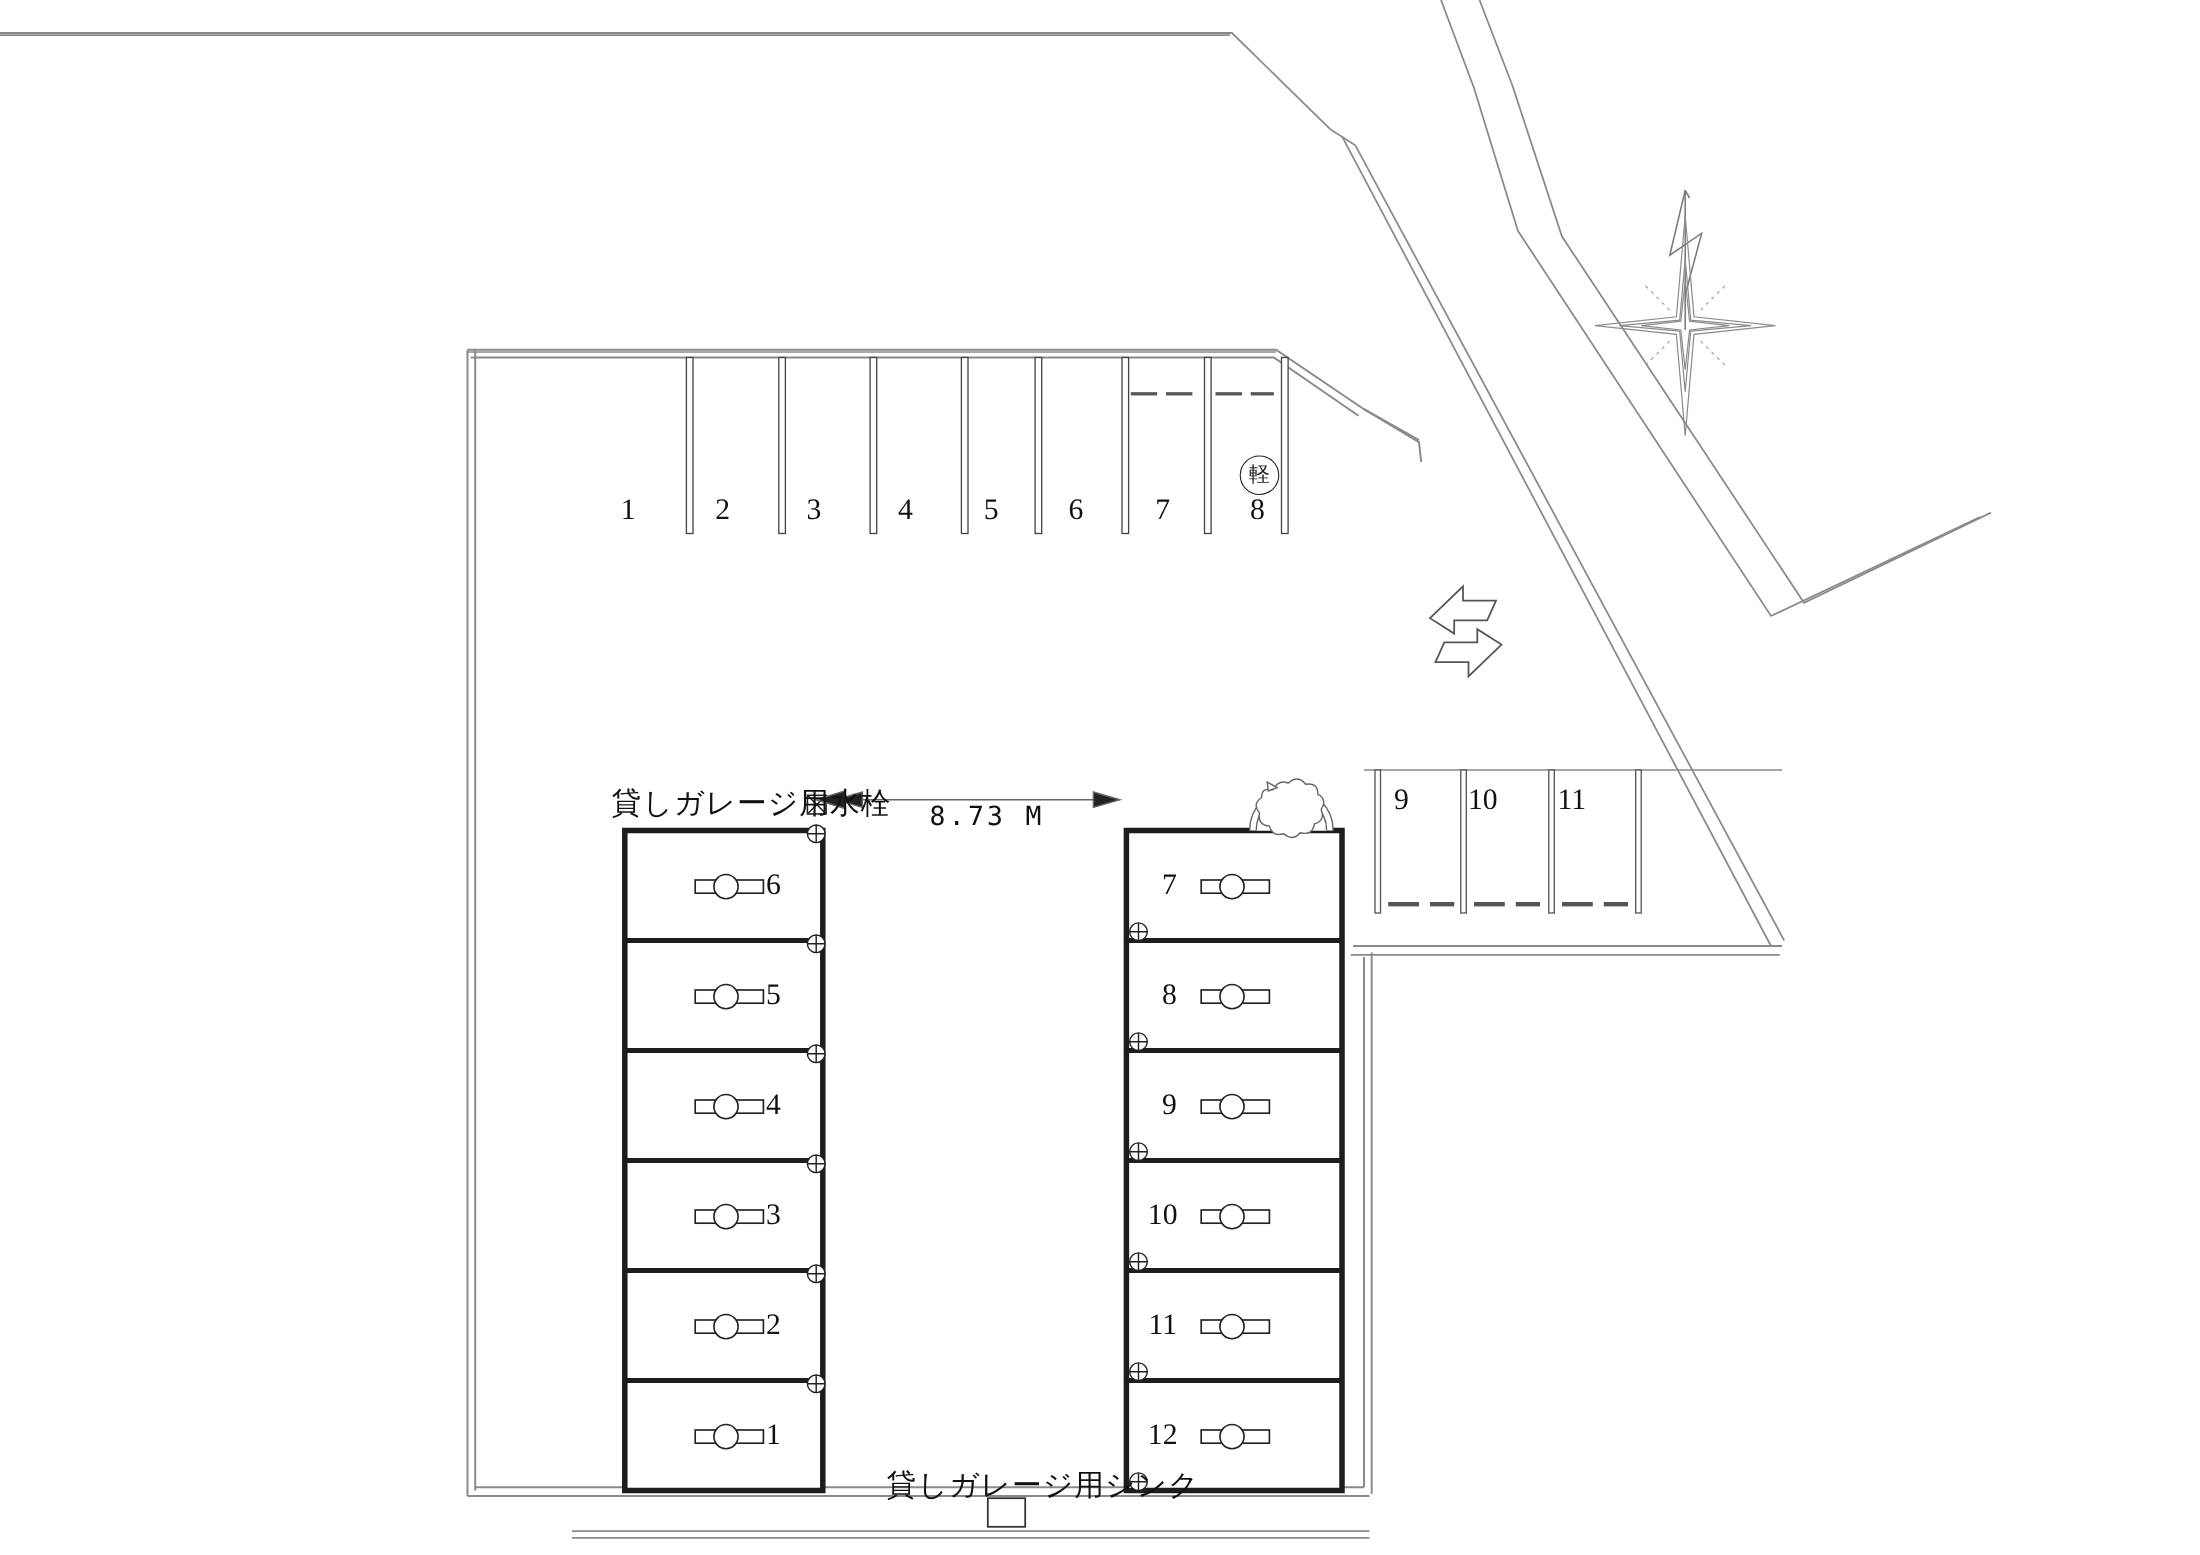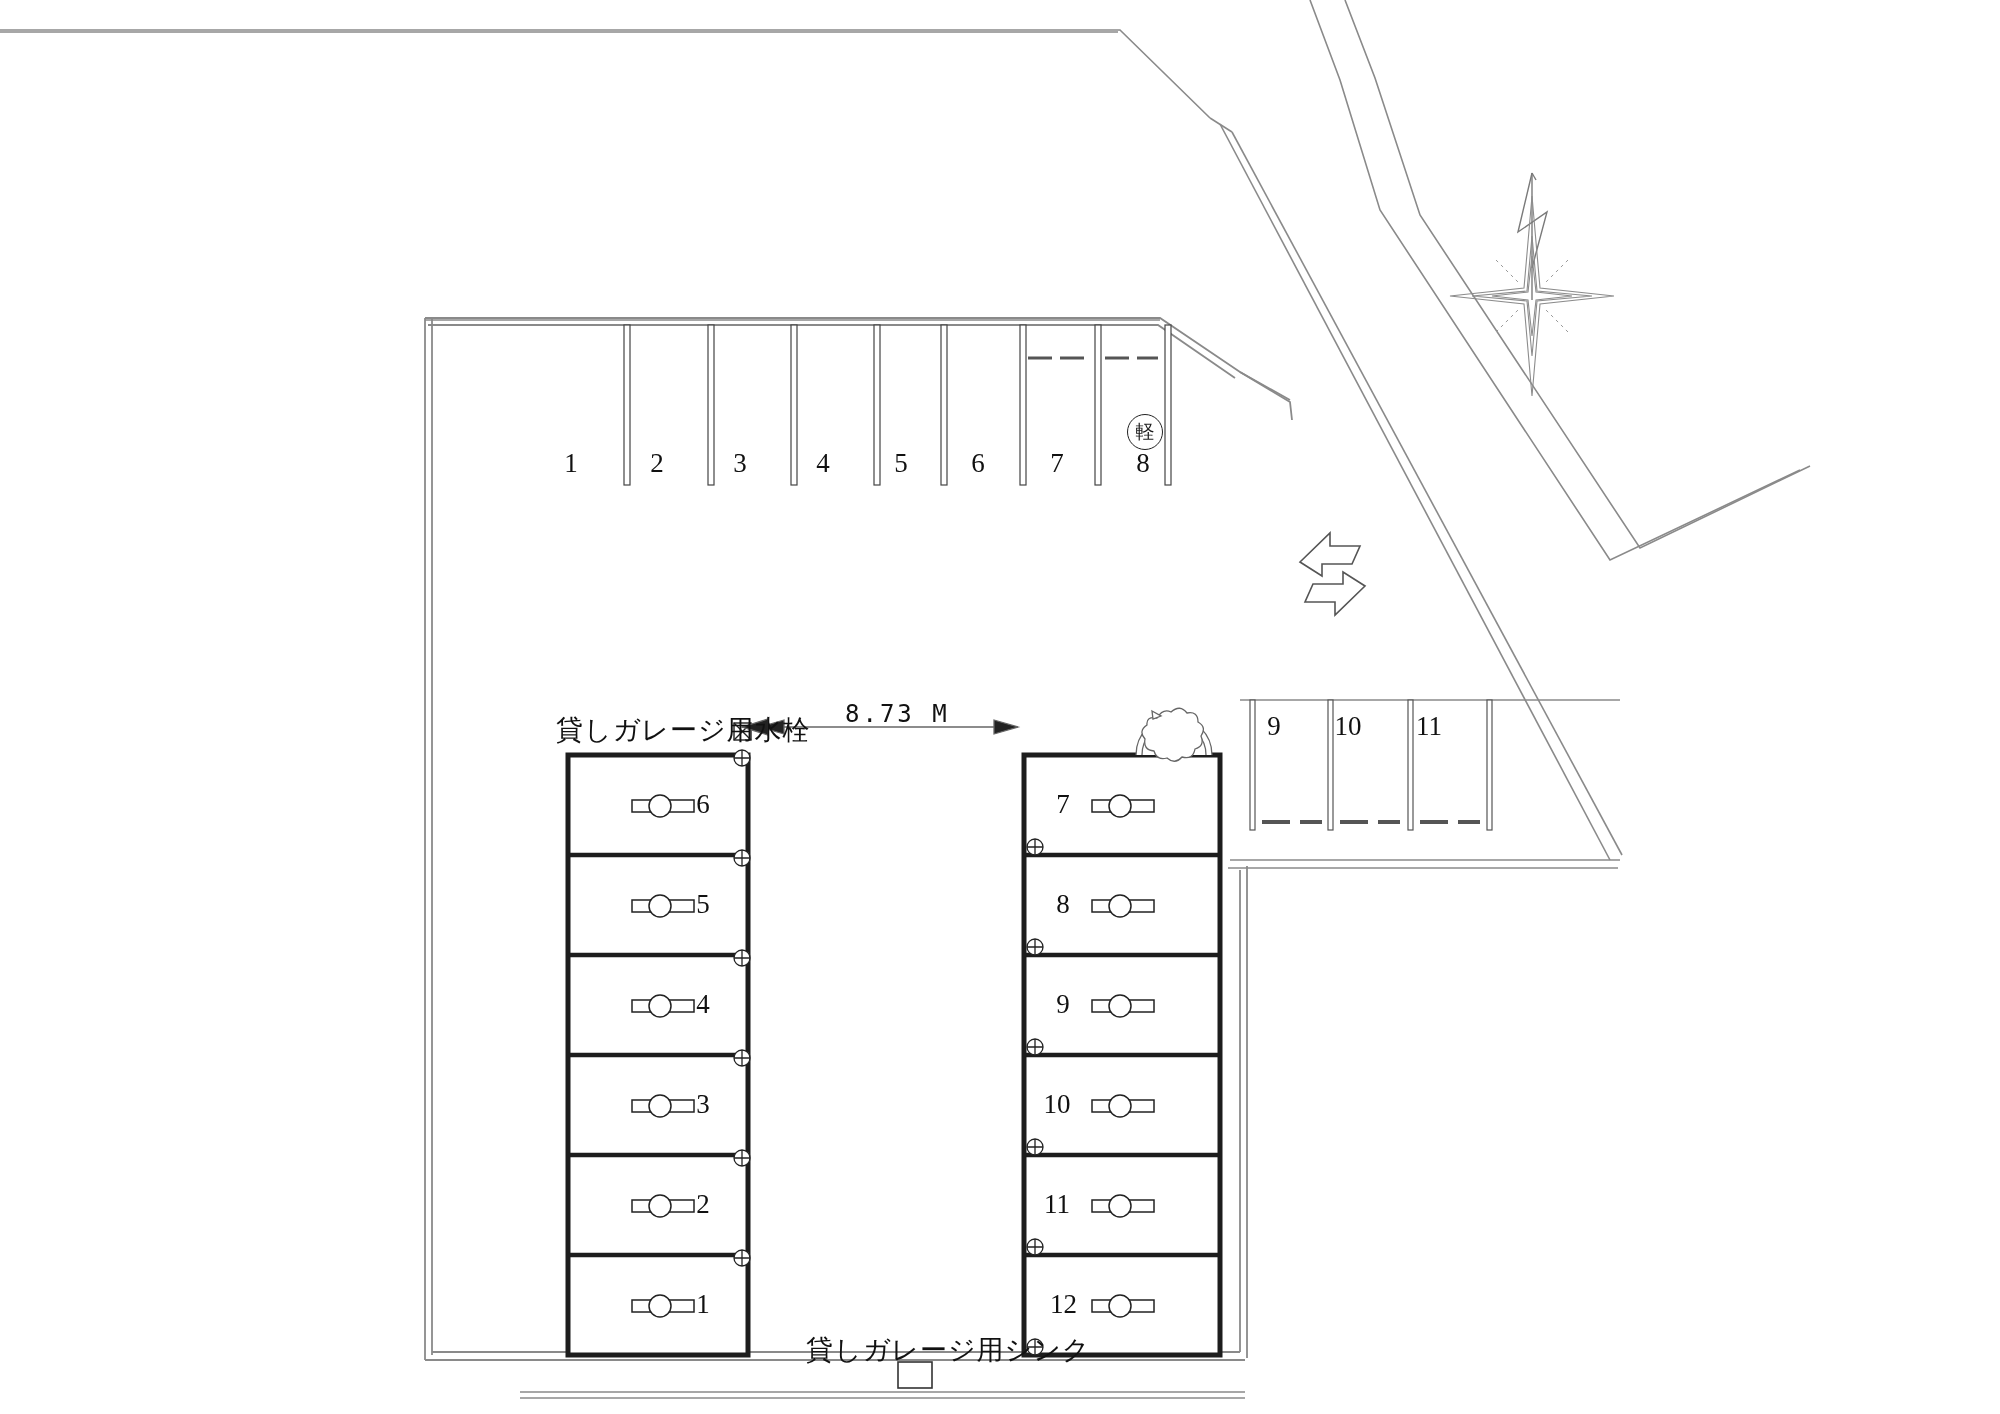--- a/index.html
+++ b/index.html
@@ -308,17 +308,17 @@
 <div class="lbl num-gar" style="left:683px;top:989px;">4</div>
 <div class="lbl num-gar" style="left:683px;top:1089px;">3</div>
 <div class="lbl num-gar" style="left:683px;top:1189px;">2</div>
 <div class="lbl num-gar" style="left:683px;top:1289px;">1</div>
 
 <div class="lbl num-gar" style="left:1043px;top:789px;">7</div>
 <div class="lbl num-gar" style="left:1043px;top:889px;">8</div>
 <div class="lbl num-gar" style="left:1043px;top:989px;">9</div>
 <div class="lbl num-gar" style="left:1037px;top:1089px;">10</div>
 <div class="lbl num-gar" style="left:1037px;top:1189px;">11</div>
-<div class="lbl num-gar" style="left:1037px;top:1289px;text-align:right;">12</div>
+<div class="lbl num-gar" style="left:1037px;top:1289px;">12</div>
 
 <div class="lbl jp" style="left:556px;top:712px;">貸しガレージ用水栓</div>
 <div class="lbl jp" style="left:806px;top:1332px;">貸しガレージ用シンク</div>
-<div class="lbl dim" style="left:845px;top:700px;">8.73 M</div>
+<div class="lbl dim" style="left:845px;top:728px;">8.73 M</div>
 
 </body></html>

